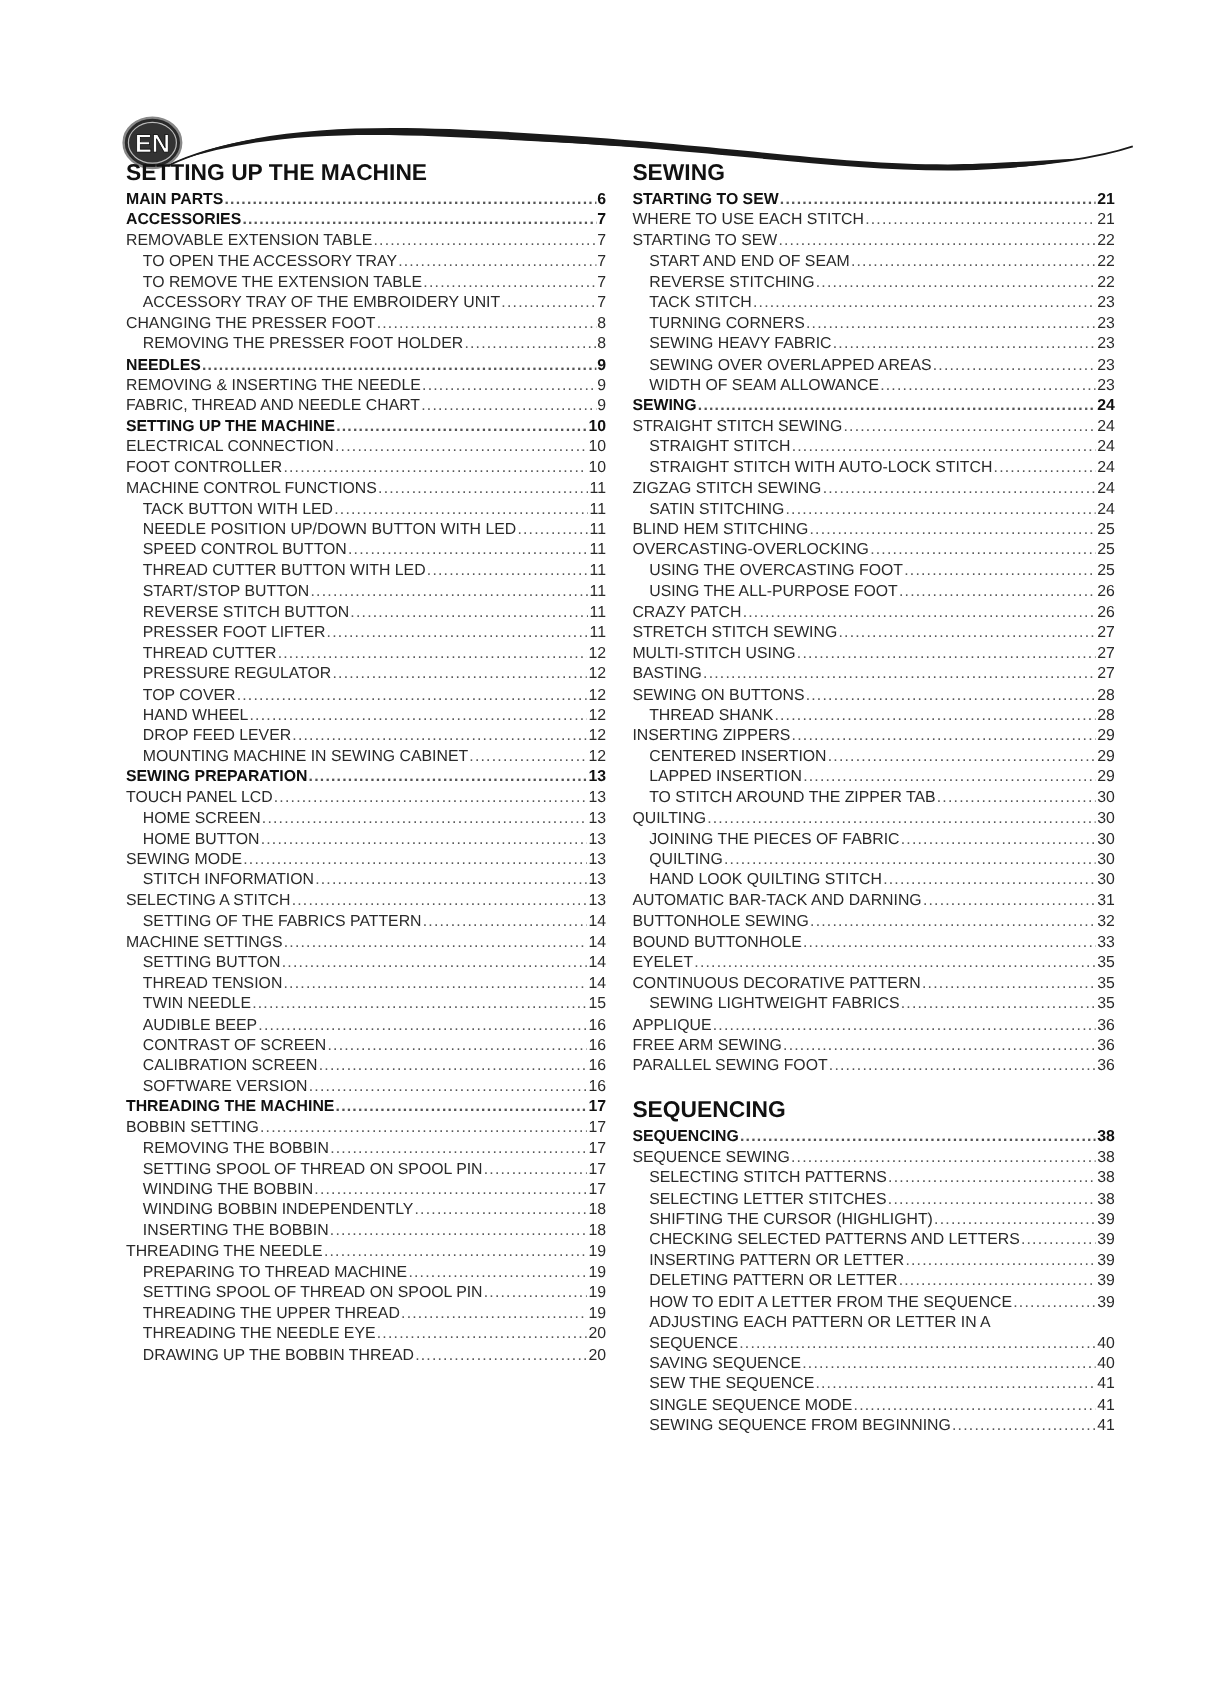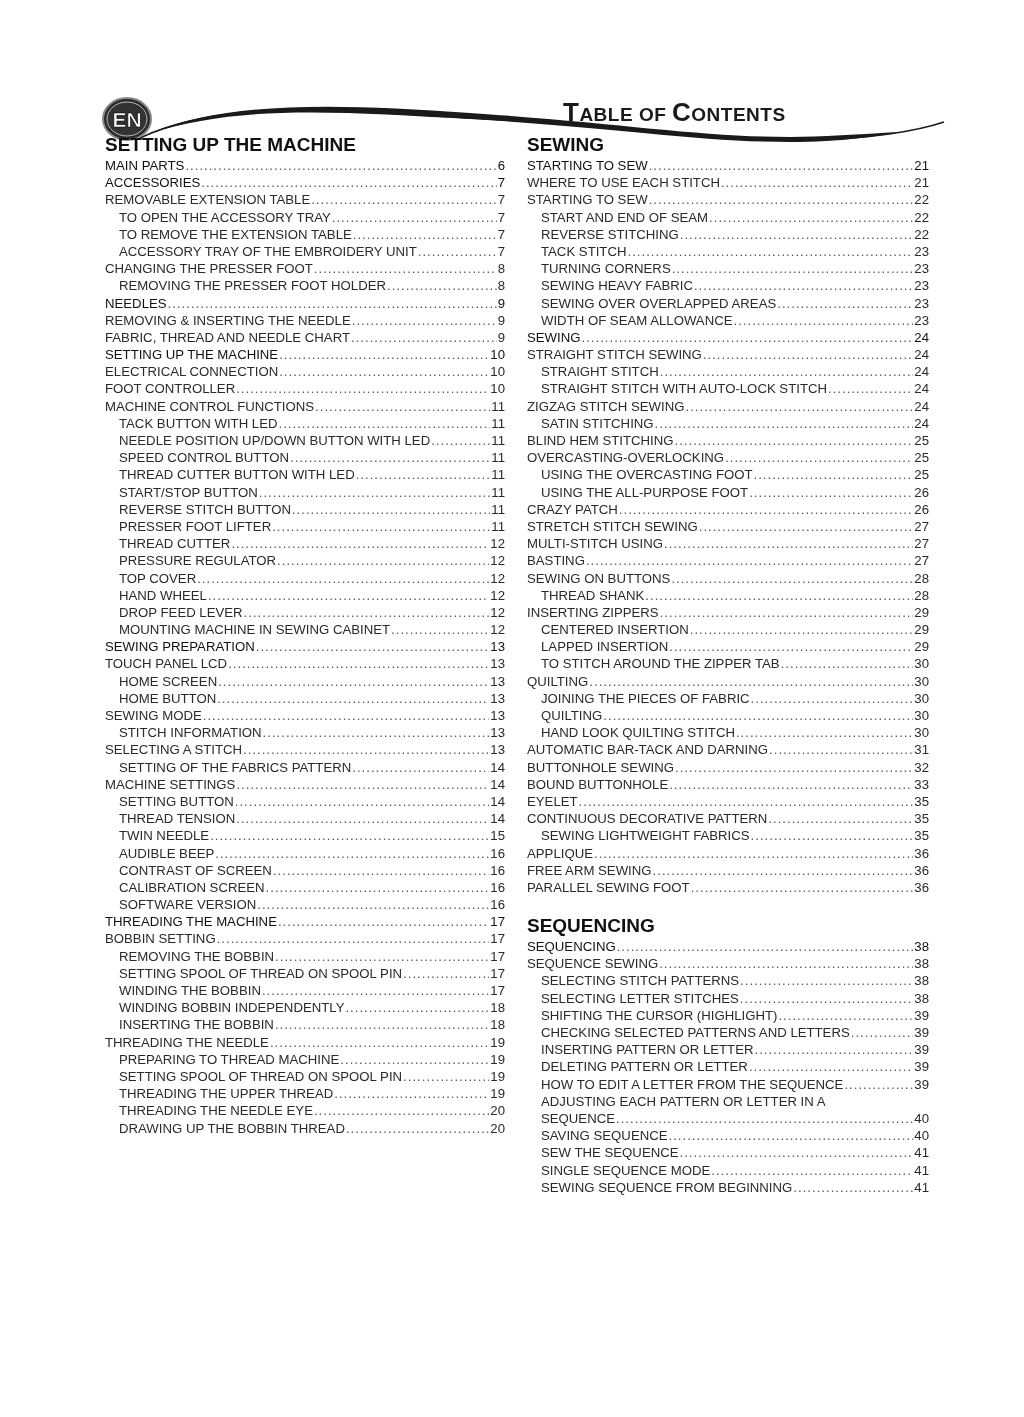--- a/index.html
+++ b/index.html
@@ -13,21 +13,21 @@
     .title .big { font-size: 26px; }
     .title .small { font-size: 19px; }
     .col { position: absolute; top: 133px; width: 400px; }
     .col.left { left: 105px; }
     .col.right { left: 527px; width: 402px; }
     .sec-h { font-size: 19px; font-weight: bold; margin: 0; height: 24px; line-height: 24px; color: #111; }
     .sec-h.gap { margin-top: 18px; }
     .entry { display: flex; align-items: baseline; height: 17.2px; line-height: 17.2px;
              font-size: 13.2px; color: #2a2a2a; white-space: nowrap; }
     .entry.lvl1 { padding-left: 14px; }
-    .entry.bold { font-weight: normal; color: #111; align-items: center; }
+    .entry.bold { font-weight: bold; color: #111; align-items: center; }
     .entry .lbl { flex: 0 0 auto; }
     .entry .dots { flex: 1 1 auto; overflow: hidden; color: #555; letter-spacing: 1px; margin: 0 1px; }
     .entry .dots::before { content: "........................................................................................................................................................................"; }
     .entry .pg { flex: 0 0 auto; text-align: right; }
     .right-bg { position: absolute; left: 522px; top: 172px; width: 408px; height: 1062px; background: #f6f6f6; z-index: -1; }
   </style>
 </head>
 <body>
 
 <div class="header">
@@ -35,23 +35,20 @@
     <path d="M140,138 C220,100 330,110 470,118 C620,126 720,140 800,140 C870,140 920,130 944,122" fill="none" stroke="#1a1a1a" stroke-width="1.5"></path>
     <path d="M148,134 C240,104 340,112 470,119 C610,127 700,142 790,142 C840,142 880,136 900,132 C860,134 820,137 790,137 C700,137 620,123 470,113 C340,104 230,100 148,134 Z" fill="#1a1a1a"></path>
   </svg>
   <div class="en-badge">
     <svg width="54" height="46">
       <ellipse cx="26" cy="23" rx="24" ry="21" fill="#2a2a2a" stroke="#888" stroke-width="2"></ellipse>
       <ellipse cx="26" cy="23" rx="20" ry="17" fill="#333" stroke="#bbb" stroke-width="1"></ellipse>
       <text x="26" y="31" text-anchor="middle" font-family="Liberation Sans, sans-serif" font-weight="bold" font-size="21" fill="#ffffff" stroke="#000" stroke-width="0.6">EN</text>
     </svg>
   </div>
-  <div class="title">
-    <span class="big">T</span><span class="small">ABLE OF </span><span class="big">C</span><span class="small">ONTENTS</span>
-  </div>
 </div>
 
 <div class="right-bg"></div>
 
 <div class="col left" id="col-left">
     <div class="sec-h">SETTING UP THE MACHINE</div>
     <div class="entry bold">
       <span class="lbl">MAIN PARTS</span>
       <span class="dots"></span>
       <span class="pg">6</span>

